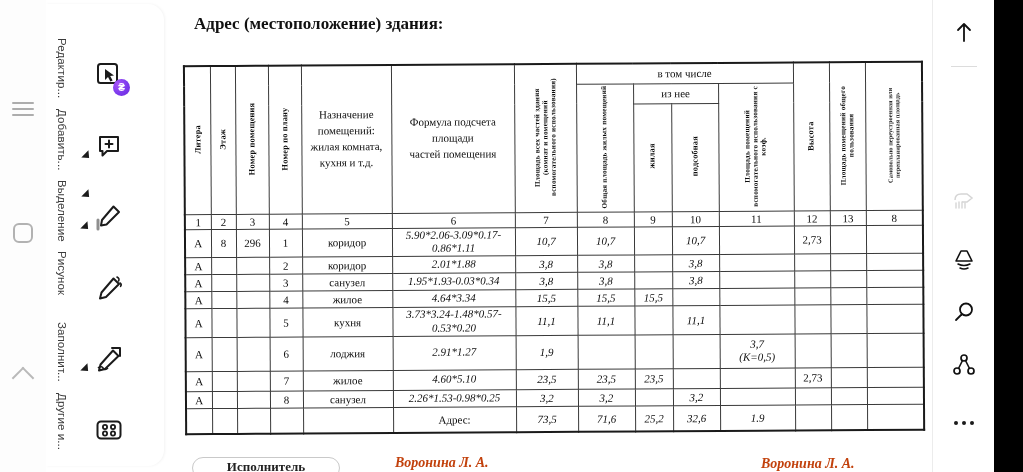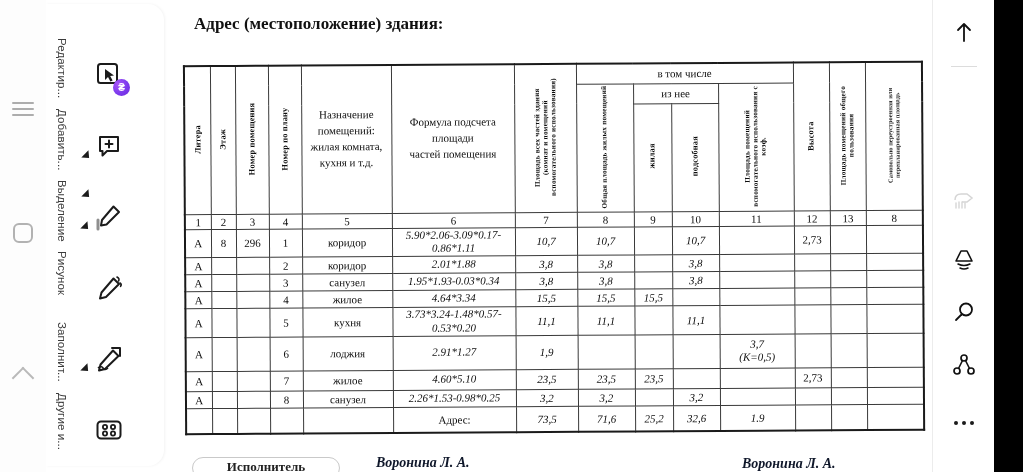--- a/index.html
+++ b/index.html
@@ -123,21 +123,21 @@
   }
   .cell-num { font-style: italic; font-weight: bold; font-size: 12px; }
   .cell-lit { font-weight: bold; font-size: 12px; }
   .cell-plain { font-weight: bold; font-size: 11.5px; }
   .total-label { font-weight: bold; font-size: 13px; text-align: right; padding-right: 7px; }
   .total-num { font-style: italic; font-weight: bold; font-size: 13.5px; margin-top: 40px; }
 
   
   .sig {
     position: absolute; font-family: "Liberation Serif", serif;
-    font-size: 14px; font-style: italic; font-weight: bold; color: #0f172a; white-space: nowrap;
+    font-size: 14px; font-style: italic; font-weight: bold; color: #c2410c; white-space: nowrap; margin-left: 19px;
   }
   #sig-left { left: 212px; top: 455px; }
   #sig-right { left: 578px; top: 456px; }
   #footer-pill {
     position: absolute; left: 28px; top: 457px; width: 148px; height: 22px;
     border: 1px solid #c9c9c9; border-radius: 11px; background: #fff;
   }
   #footer-pill-txt {
     position: absolute; left: 28px; top: 459px; width: 148px;
     text-align: center; font-family: "Liberation Serif", serif;

